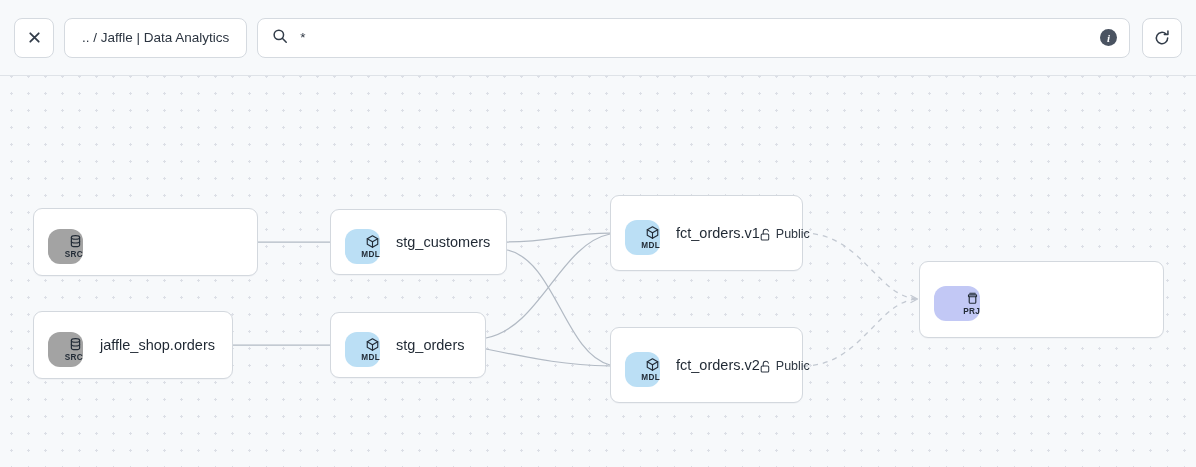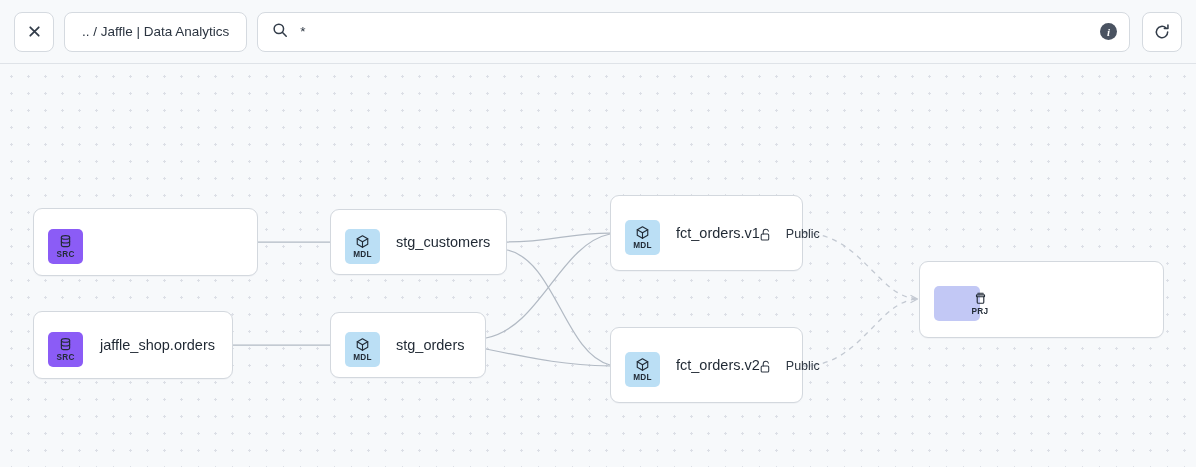--- a/index.html
+++ b/index.html
@@ -17,21 +17,21 @@
     width: 1196px;
     height: 467px;
     background: #f7f9fb;
   }
 
   
   .toolbar {
     position: absolute;
     left: 0; top: 0;
     width: 1196px;
-    height: 64px;
+    height: 76px;
     background: #f7f9fb;
     border-bottom: 1px solid #dfe3e8;
     display: flex;
     align-items: center;
     padding: 0 14px;
     gap: 10px;
     z-index: 20;
   }
 
   .tb-btn {
@@ -138,62 +138,62 @@
     display: flex;
     align-items: center;
     z-index: 5;
     cursor: pointer;
     box-shadow: 0 1px 1px rgba(30,40,60,0.03);
   }
 
   .badge {
     width: 35px;
     height: 35px;
-    border-radius: 5px;
+    border-radius: 12px;
     display: flex;
     flex-direction: column;
-    align-items: center;
+    align-items: flex-end;
     justify-content: center;
     flex: 0 0 auto;
     color: #222b36;
     gap: 0px;
     margin-top: 8px;
   }
 
   .badge svg { display:block; }
 
   .badge-text {
     font-size: 8.2px;
     letter-spacing: 0.3px;
     font-weight: 600;
     line-height: 9px;
     margin-top: 1px;
     color: #232c37;
   }
 
-  .badge-src { background: #8b5cf6; }
+  .badge-src { background: #a3a3a3; }
   .badge-mdl { background: #bbdff5; }
   .badge-prj { background: #c2c8f5; padding-left: 46px; }
 
   .node-text { display: flex; flex-direction: row; justify-content: center; }
 
   .node-title {
     font-size: 14.5px;
     color: #1f2833;
     line-height: 19px;
     white-space: nowrap;
   }
 
   .node-sub {
     font-size: 12.5px;
     color: #2e3742;
     line-height: 17px;
     display: flex;
     align-items: center;
-    gap: 15px;
+    gap: 5px;
     margin-top: 2px;
     white-space: nowrap;
   }
 
   .node-sub svg { display:block; }
 
   .prj-top {
     font-size: 12.3px;
     color: #3a434f;
     line-height: 17px;

